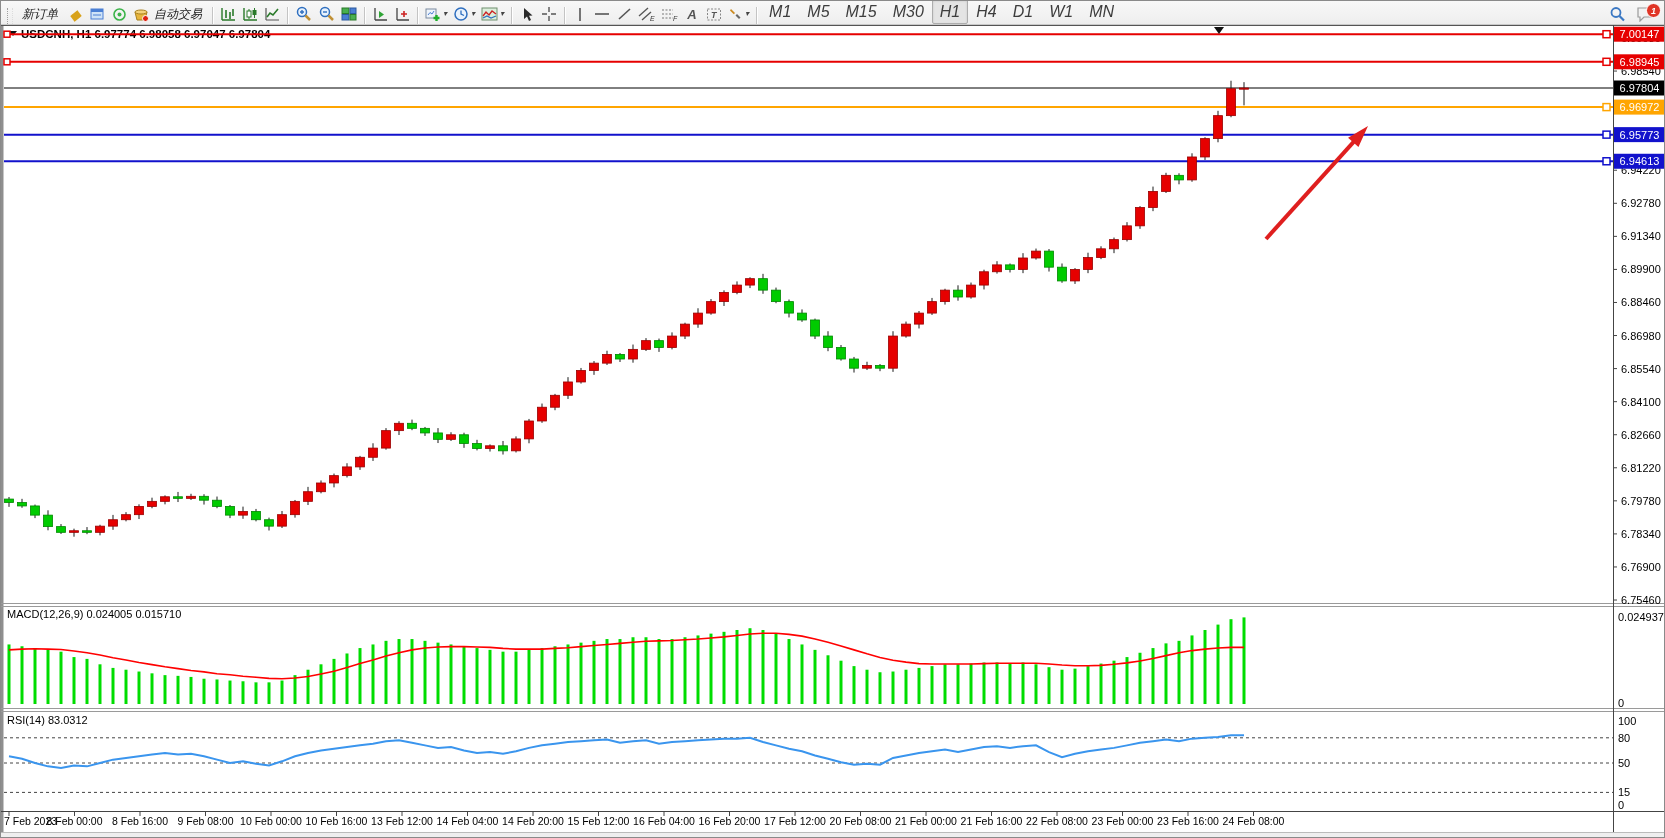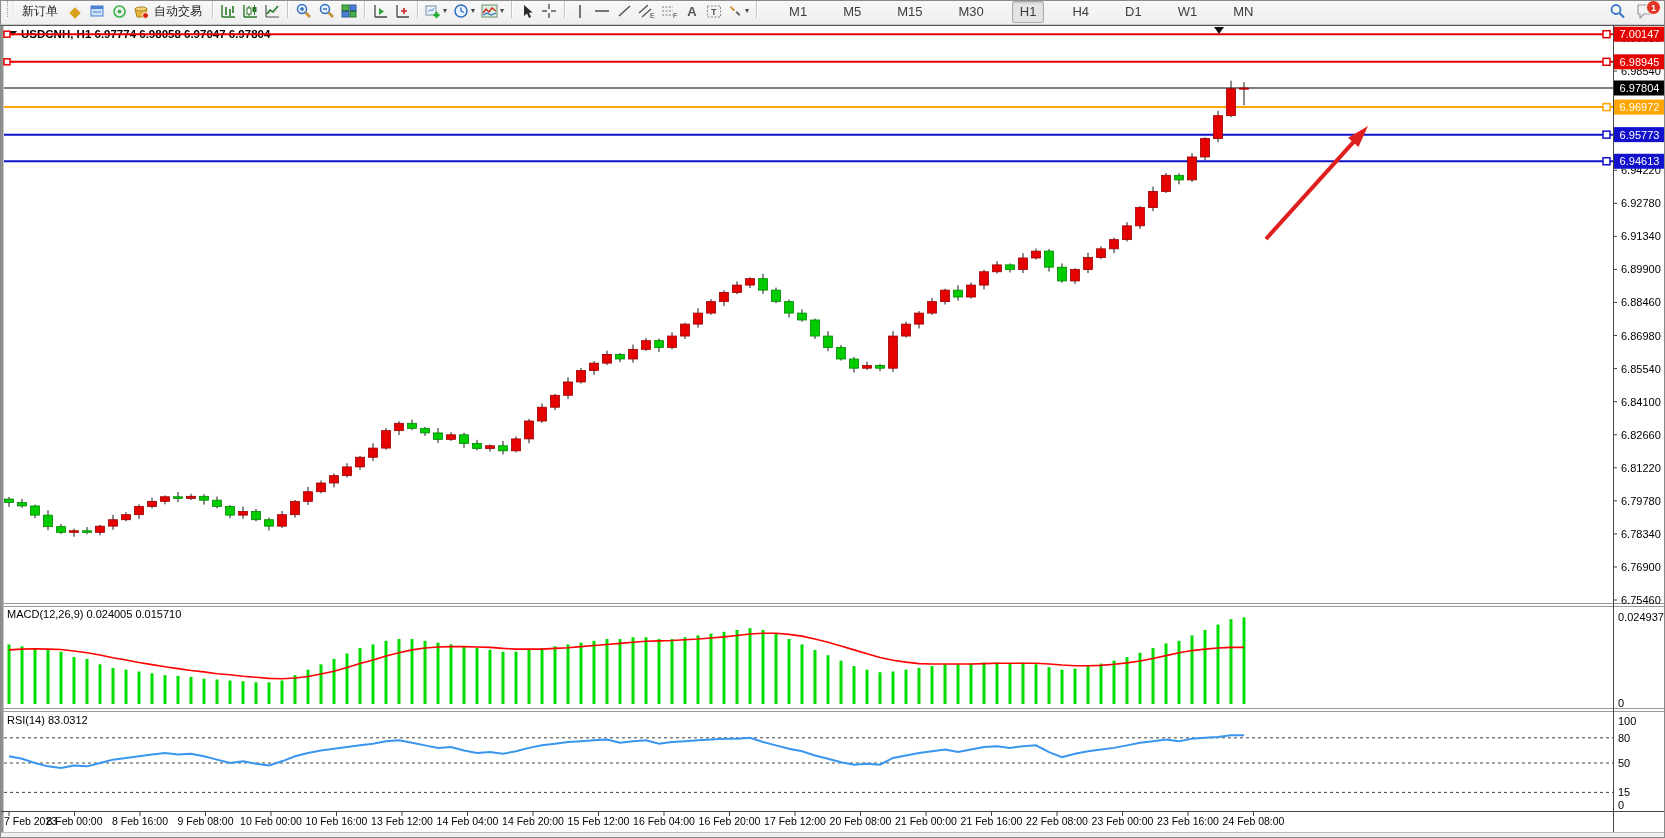--- a/index.html
+++ b/index.html
@@ -1,30 +1,30 @@
 <!DOCTYPE html>
 <html><head>
 <meta charset="utf-8">
 <style>
   html,body{margin:0;padding:0;background:#d8d8d8;}
   .app{position:relative;width:1665px;height:838px;background:#ffffff;
        font-family:"Liberation Sans",sans-serif;border:1px solid #8a8a8a;box-sizing:border-box;overflow:hidden;}
   
   .toolbar{position:absolute;top:0;left:0;right:0;height:24px;background:linear-gradient(#f8f8f8,#eeeeee);
-           border-bottom:1px solid #c9c9c9;display:flex;align-items:flex-start;padding:0 3px;box-sizing:border-box;}
+           border-bottom:1px solid #c9c9c9;display:flex;align-items:flex-end;padding:0 3px;box-sizing:border-box;font-style:italic;}
   .tgrip{width:4px;height:16px;border-left:1px dotted #9f9f9f;border-right:1px dotted #dcdcdc;margin:0 3px;}
   .tsep{width:1px;height:17px;background:#c4c4c4;margin:0 4px;box-shadow:1px 0 0 #ffffff;}
   .tbtn{height:20px;min-width:22px;display:flex;align-items:center;justify-content:center;
         border:1px solid transparent;border-radius:2px;cursor:default;gap:2px;padding:0 2px;box-sizing:border-box;}
   .tbtn svg{display:block;}
   .tlabel{font-size:12px;color:#222;white-space:nowrap;padding:0 3px;}
   .caret{font-size:8px;color:#444;line-height:1;}
   .glyph{font-size:13px;line-height:1;}
   .tf-group{display:flex;align-items:center;}
-  .tfbtn{font-size:13px;color:#3d3d3d;padding:2px 7px;border:1px solid transparent;border-radius:2px;line-height:1.2;margin-left:20px;}
+  .tfbtn{font-size:16px;color:#3d3d3d;padding:2px 7px;border:1px solid transparent;border-radius:2px;line-height:1.2;}
   .tfbtn.active{background:#e4e4e4;border-color:#adadad;box-shadow:inset 0 1px 2px rgba(0,0,0,.15);}
   .right-tools{margin-left:auto;display:flex;align-items:center;gap:4px;padding-right:4px;}
   .chat-wrap{position:relative;}
   .badge{position:absolute;top:-2px;right:-5px;width:13px;height:13px;border-radius:50%;
          background:#e03526;color:#fff;font-size:9px;font-weight:bold;display:flex;
          align-items:center;justify-content:center;border:1px solid #fff;}
   
   .chart-host{position:absolute;top:24px;left:0;width:1665px;height:814px;}
 </style>
 </head>

